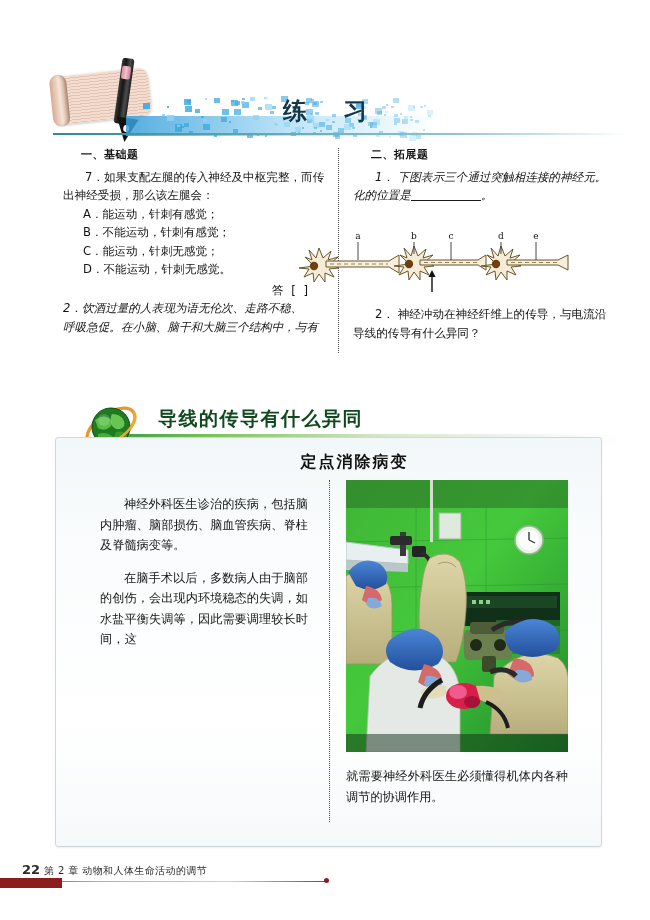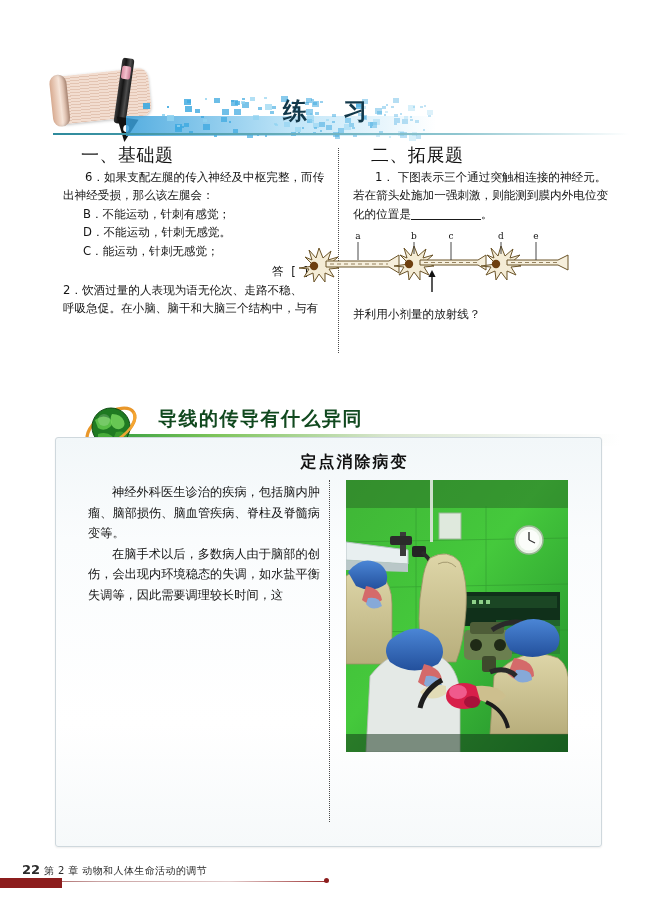--- a/index.html
+++ b/index.html
@@ -129,27 +129,27 @@
   }
   .ex-col-left  { left: 10px;  width: 265px; }
   .ex-col-right { left: 300px; width: 276px; }
   .ex-divider {
     position: absolute;
     left: 285px; top: 2px;
     width: 0; height: 205px;
     border-left: 1.4px dotted #4a4a4a;
   }
   .ex-head {
-    font-weight: normal;
-    font-size: 18px;
+    font-weight: bold;
+    font-size: 11px;
     margin: 0 0 3px 18px;
     letter-spacing: .5px;
   }
   .ex-p { margin: 0; text-indent: 22px; }
-  .ex-p.flat { text-indent: 0; }
+  .ex-p.flat { text-indent: 0; font-style: italic; }
   .ex-opt { margin: 0 0 0 20px; }
   .ex-ans { margin: 2px 0 0 0; text-align: right; padding-right: 18px; letter-spacing: 2px; }
   .blank-line {
     display: inline-block;
     width: 92px;
     border-bottom: 1px solid #1a1a1a;
     vertical-align: -2px;
   }
   .blank-line.short { width: 70px; }
 
@@ -225,21 +225,21 @@
   .career-text {
     position: absolute;
     left: 32px; top: 44px;
     width: 232px;
     font-family: "DejaVu Serif", "Liberation Serif", serif;
     font-size: 12.2px;
     line-height: 20.5px;
     color: #141414;
     text-align: justify;
   }
-  .career-text p { margin: 0; text-indent: 24px; }
+  .career-text p { margin: 12px; text-indent: 24px; }
 
   .photo {
     position: absolute;
     left: 290px; top: 42px;
     width: 222px; height: 272px;
     overflow: hidden;
     background: #1a3a1a;
   }
   .career-caption {
     position: absolute;
@@ -439,33 +439,33 @@
 
 <div class="lianxi-title">练 习</div>
 <div class="lianxi-rule"></div>
 
 <div class="ex-wrap">
 
   <div class="ex-divider"></div>
 
   <div class="ex-col ex-col-left">
     <div class="ex-head">一、基础题</div>
-    <p class="ex-p">6．如果支配左腿的传入神经及中枢完整，而传出神经受损，那么该左腿会：</p>
+    <p class="ex-p">7．如果支配左腿的传入神经及中枢完整，而传出神经受损，那么该左腿会：</p>
+    <p class="ex-opt">A．能运动，针刺有感觉；</p>
     <p class="ex-opt">B．不能运动，针刺有感觉；</p>
+    <p class="ex-opt">C．能运动，针刺无感觉；</p>
     <p class="ex-opt">D．不能运动，针刺无感觉。</p>
-    <p class="ex-opt">C．能运动，针刺无感觉；</p>
     <p class="ex-ans">答 [      ]</p>
     <p class="ex-p flat">2．饮酒过量的人表现为语无伦次、走路不稳、</p>
     <p class="ex-p flat">呼吸急促。在小脑、脑干和大脑三个结构中，与有</p>
   </div>
 
   <div class="ex-col ex-col-right">
     <div class="ex-head">二、拓展题</div>
     <p class="ex-p flat" style="text-indent:22px">1． 下图表示三个通过突触相连接的神经元。</p>
-    <p class="ex-p flat">若在箭头处施加一强刺激，则能测到膜内外电位变</p>
     <p class="ex-p flat"><span>化的位置是</span><span class="blank-line short"></span><span>。</span></p>
   </div>
 </div>
 
 <div class="neuron-fig">
   <svg viewBox="0 0 280 72" width="280" height="72">
     <defs>
       <g id="soma">
         <path d="M0,0 l-9,-9 l7,3 l-3,-10 l7,8 l3,-10 l4,10 l8,-7 l-3,9 l10,-3 l-8,7 l9,4 l-10,1 l5,8 l-9,-4 l0,9 l-6,-8 l-5,8 l-1,-9 l-9,4 l5,-8 l-10,-1 z" fill="#f4ecd6" stroke="#6b5429" stroke-width="1"></path>
         <circle cx="0" cy="0" r="4.2" fill="#6e3f10"></circle>
@@ -511,21 +511,22 @@
     <g>
       <line x1="136" y1="64" x2="136" y2="46" stroke="#111" stroke-width="1.4"></line>
       <path d="M136,42 l-3.6,7 l7.2,0 z" fill="#111"></path>
     </g>
   </svg>
 </div>
 
 <div style="position:absolute; left:353px; top:305px; width:276px;
             font-family:'DejaVu Sans','Liberation Sans',sans-serif;
             font-size:11.6px; line-height:18.5px; color:#141414;">
-  <p style="margin:0;">并利用小剂量的放射线？</p>
+  <p style="margin:0; text-indent:22px">2． 神经冲动在神经纤维上的传导，与电流沿</p>
+  <p style="margin:0;">导线的传导有什么异同？</p>
 </div>
 
 <div class="career-band">
   <div class="career-bar"></div>
   <div class="career-bar2"></div>
   <div class="globe">
     <svg viewBox="0 0 58 58" width="58" height="58">
       <ellipse cx="29" cy="29" rx="27" ry="14" fill="none" stroke="#e8911f" stroke-width="3.2" transform="rotate(-33 29 29)" opacity=".95"></ellipse>
       <circle cx="29" cy="29" r="19" fill="#1f7a22"></circle>
       <circle cx="29" cy="29" r="19" fill="none" stroke="#0d4a12" stroke-width="1"></circle>
@@ -633,20 +634,23 @@
       <path d="M100,206 q-16,-4 -26,6 q10,12 26,2 z" fill="#e2dcb7"></path>
       <path d="M144,192 q16,-6 26,4" stroke="#2a2a2a" stroke-width="5" fill="none"></path>
 
       <path d="M96,200 q-18,10 -22,28" stroke="#1d1d1d" stroke-width="5" fill="none"></path>
       <path d="M140,222 q18,8 22,26" stroke="#1d1d1d" stroke-width="4" fill="none"></path>
 
       <rect x="0" y="254" width="222" height="18" fill="#0f2f16" opacity=".5"></rect>
     </svg>
   </div>
 
+  <div class="career-caption">
+    <p>就需要神经外科医生必须懂得机体内各种调节的协调作用。</p>
+  </div>
 </div>
 
 <div class="footer">
   <div class="footer-pageno">22</div>
   <div class="footer-chapter">第 2 章  动物和人体生命活动的调节</div>
   <div class="footer-rule"></div>
   <div class="footer-block"></div>
   <div class="footer-dot"></div>
 </div>
 

